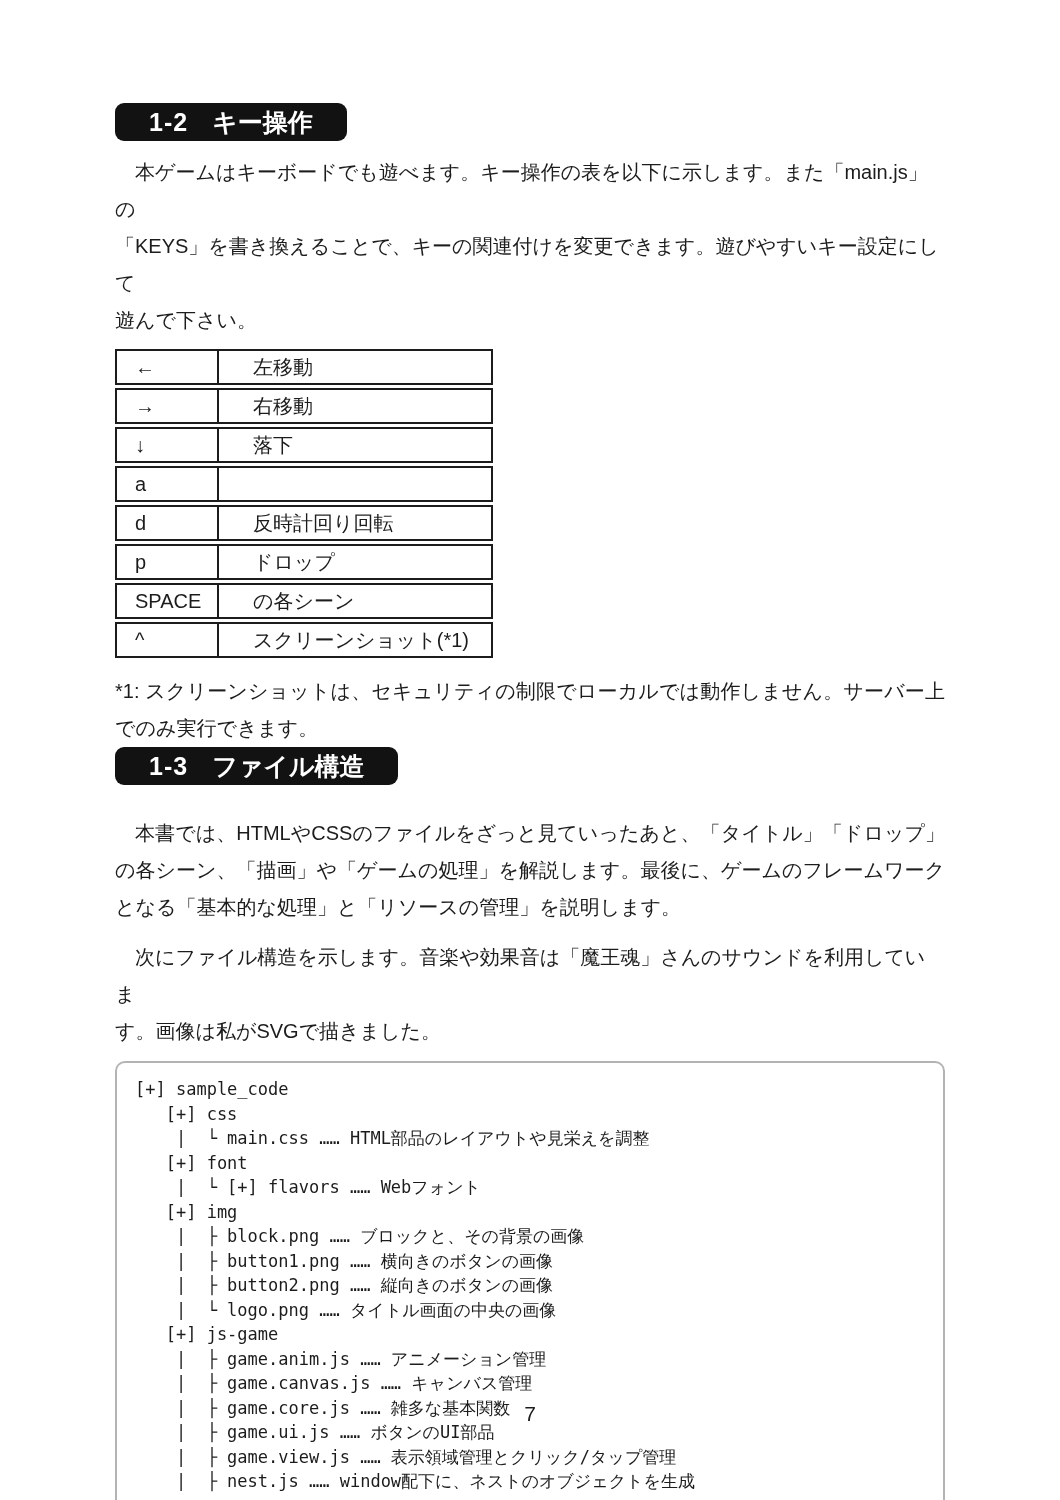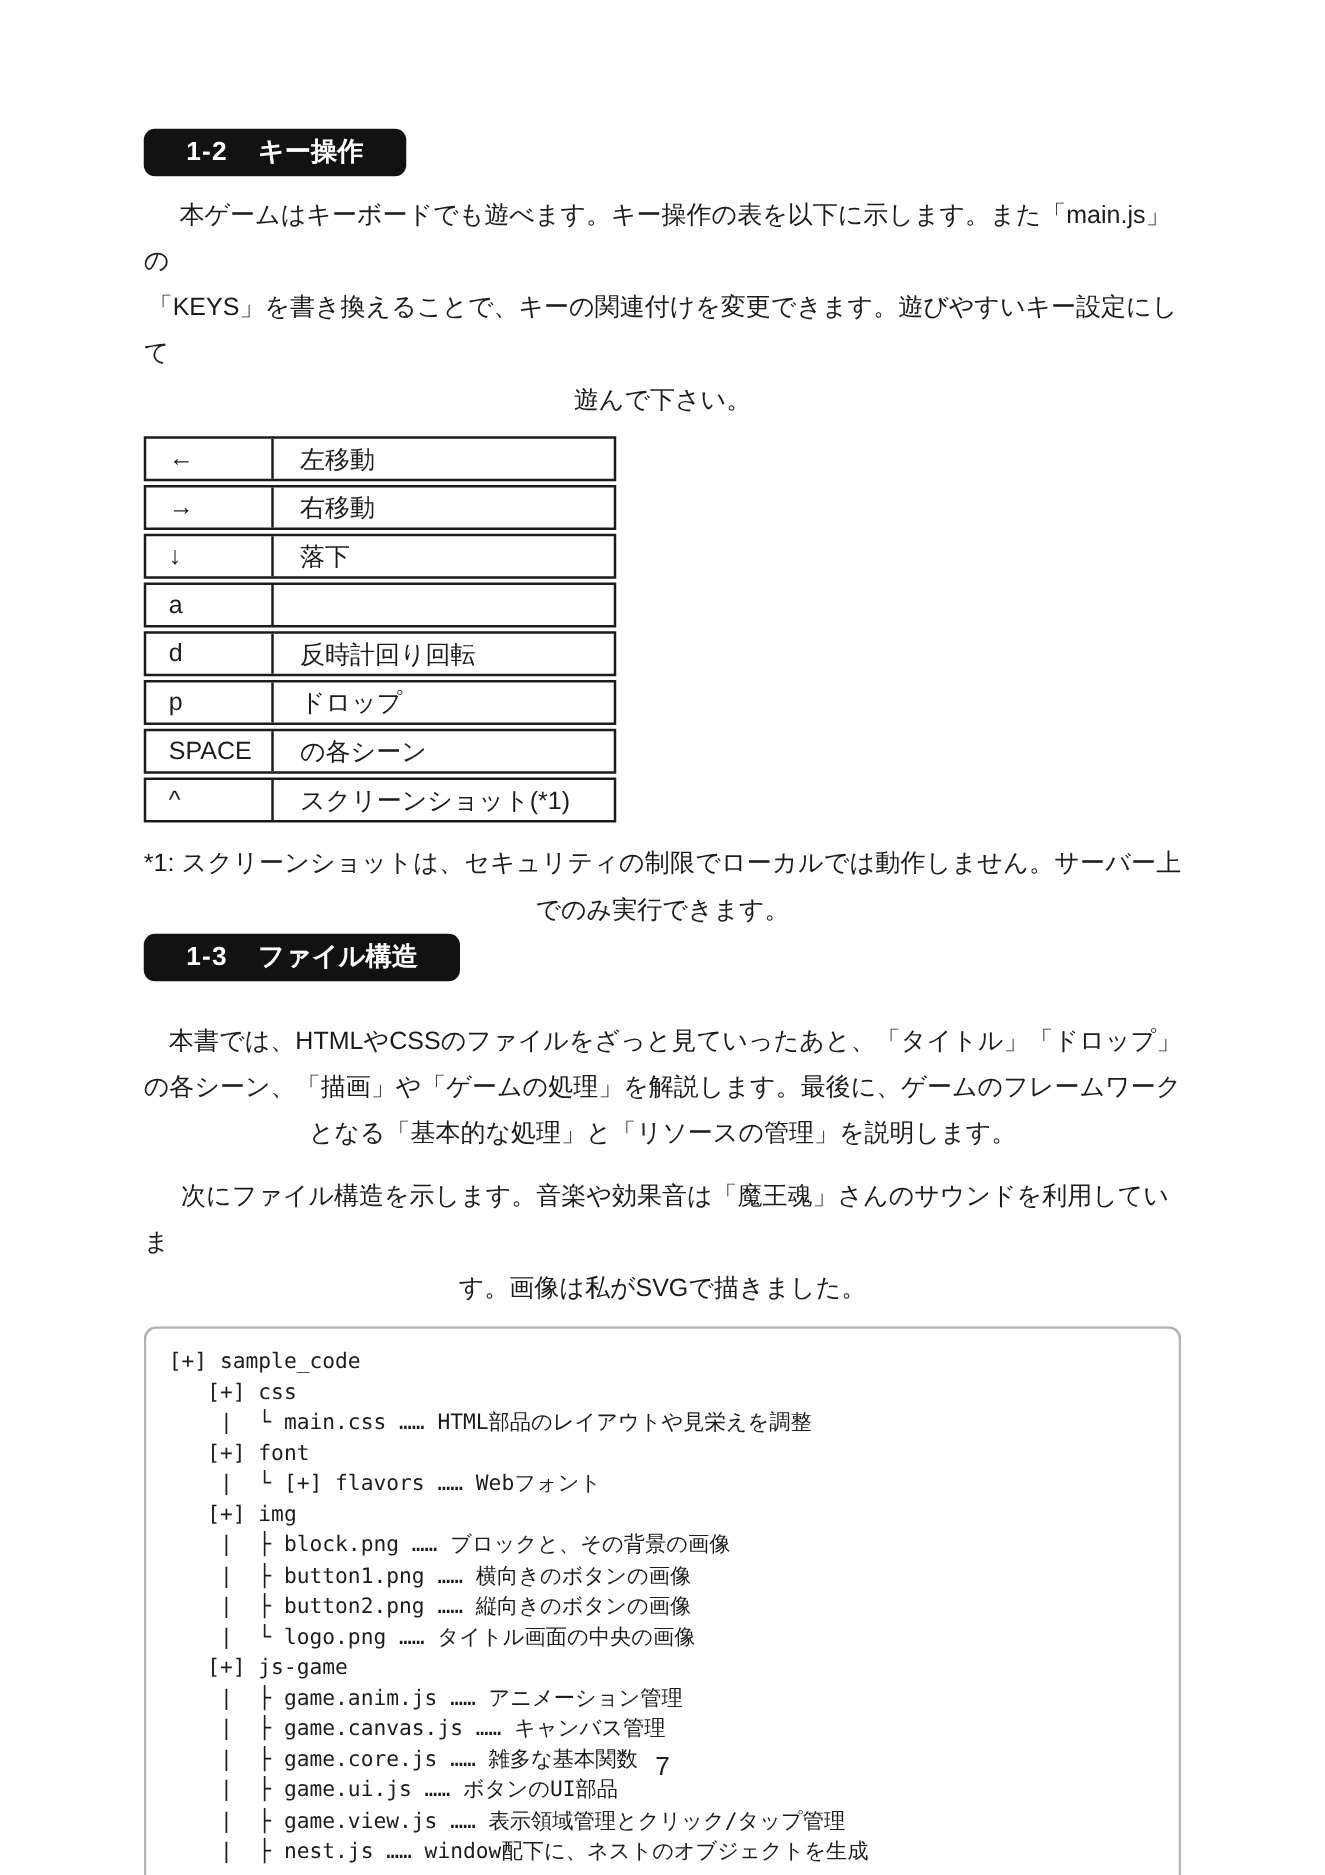--- a/index.html
+++ b/index.html
@@ -17,29 +17,29 @@
 
   
   .section-header {
     display: inline-flex;
     align-items: center;
     background: #121212;
     color: #ffffff;
     border-radius: 9px;
     height: 38px;
     padding: 0 34px;
-    font-size: 21px;
+    font-size: 25px;
     font-weight: bold;
     line-height: 38px;
   }
   .section-header .sec-num { margin-right: 24px; letter-spacing: 1px; }
   .header-13 { }
 
   
-  .para { margin-top: 13px; font-size: 20px; text-align: center; }
+  .para { margin-top: 13px; font-size: 20px; }
   .para .pline { line-height: 37px; white-space: nowrap; }
   .para .pline.just { text-align-last: justify; white-space: normal; }
   .para-first { margin-top: 13px; }
   .footnote { margin-top: 15px; }
   .para-13b { margin-top: 30px; }
 
   
   .key-table {
     margin-top: 10px;
     width: 378px;
@@ -49,21 +49,21 @@
   }
   .krow {
     display: flex;
     align-items: stretch;
     border: 2px solid #1c1c1c;
     height: 36px;
     background: #ffffff;
   }
   .kcell { display: flex; align-items: center; font-size: 20px; }
   .kcell.key { width: 102px; padding-left: 18px; border-right: 2px solid #1c1c1c; }
-  .kcell.action { flex: 1; padding-left: 21px; text-align: center; }
+  .kcell.action { flex: 1; padding-left: 34px; text-align: center; }
 
   
   .code-box {
     margin-top: 11px;
     width: 830px;
     height: 442px;
     border: 2px solid #b3b3b3;
     border-bottom: none;
     border-radius: 10px 10px 0 0;
     padding: 14px 18px 0 18px;

